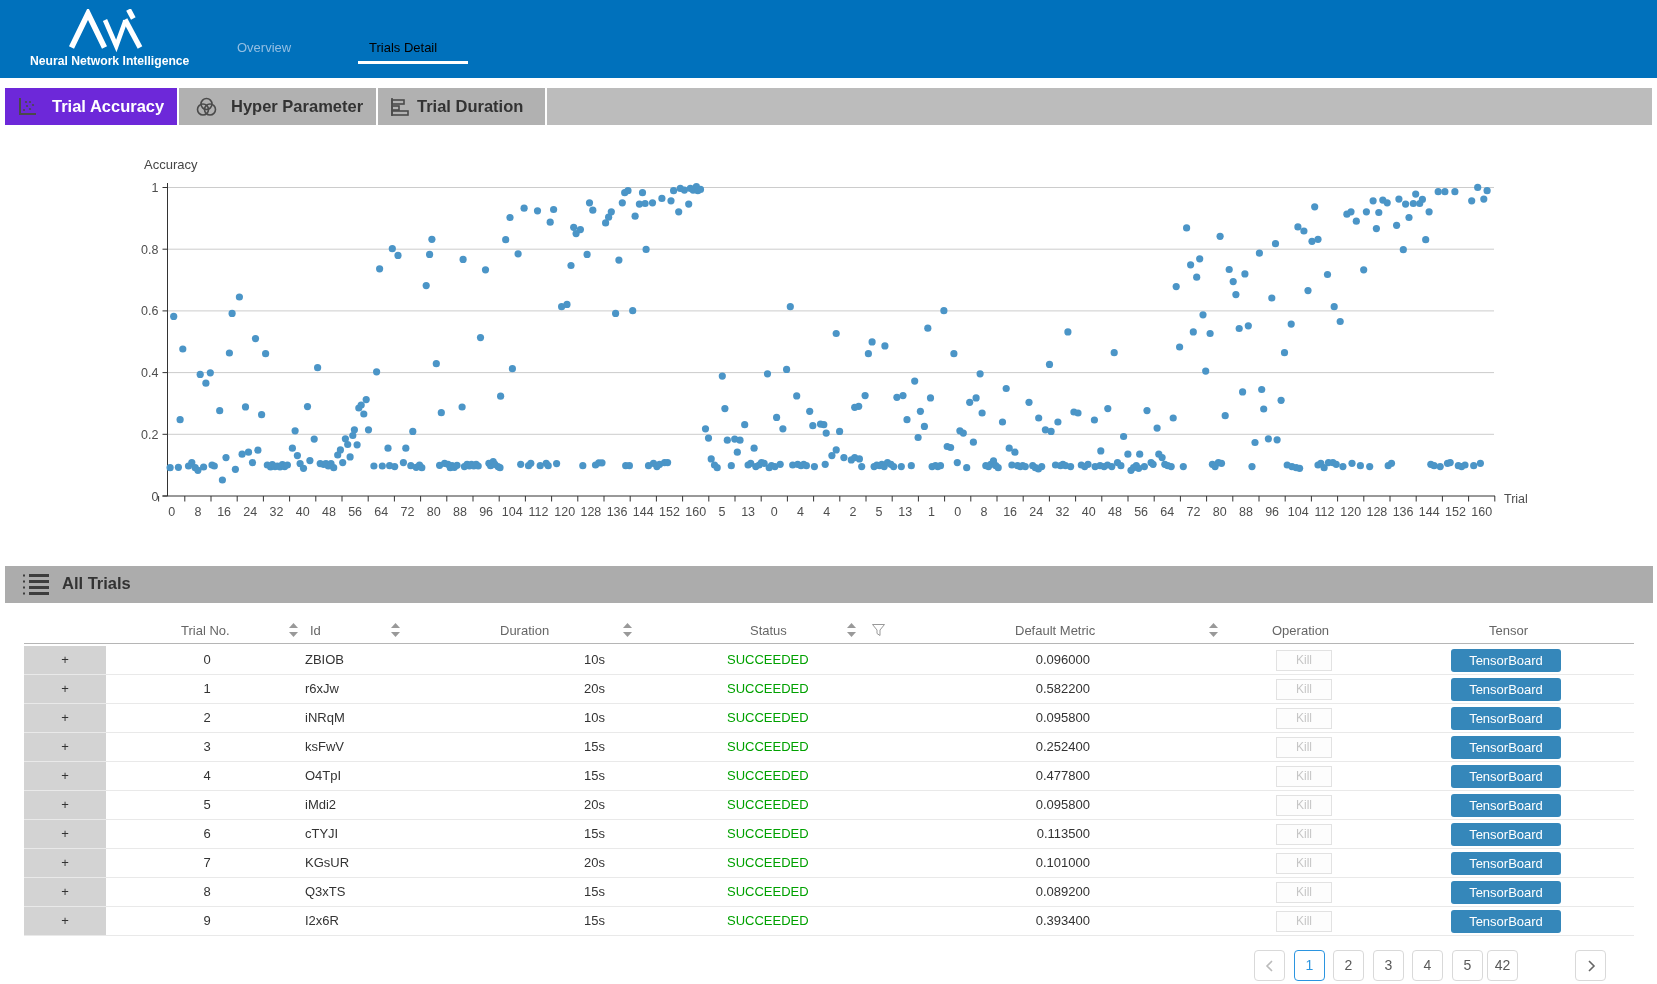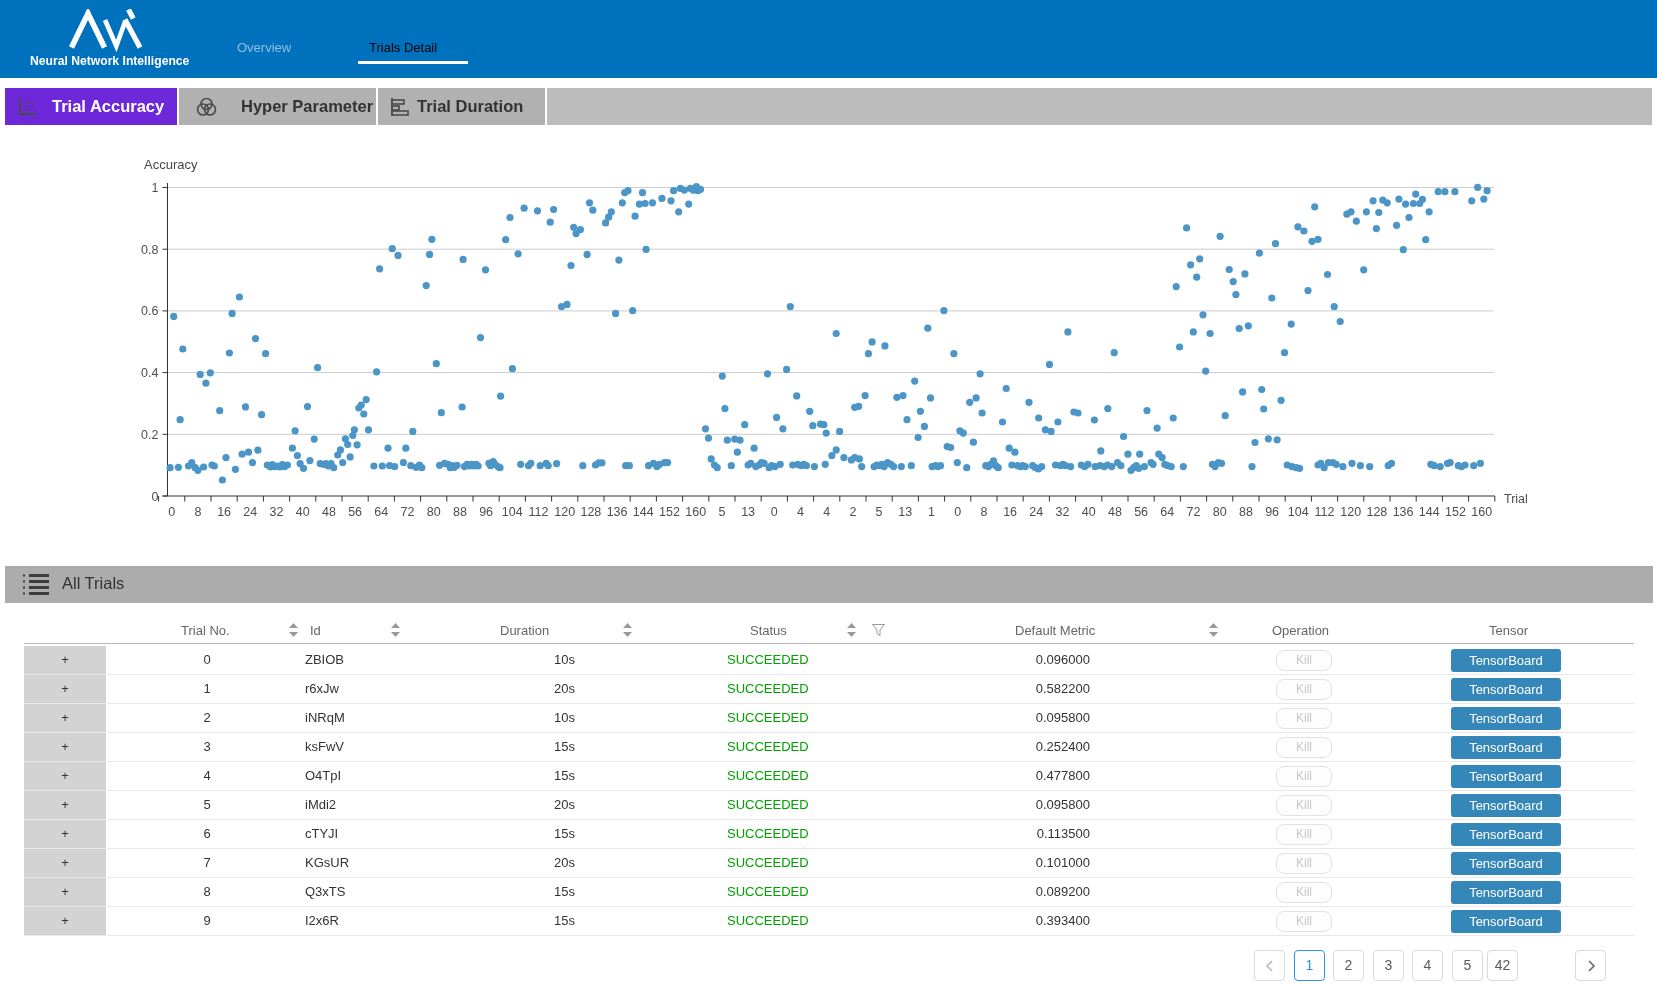--- a/index.html
+++ b/index.html
@@ -7,24 +7,24 @@
 .tbar{position:absolute;left:5px;top:88px;width:1647px;height:37px;background:#bcbcbc}
 .tab{position:absolute;top:0;height:37px;background:#b1b1b1;display:flex;align-items:center}
 .tab .lbl{font-size:16.5px;font-weight:bold;color:#333}
 .tab.sel{background:#6d28d9}
 .tab.sel .lbl{color:#fff}
 .row{position:absolute;left:24px;width:1610px;height:29px;border-bottom:1px solid #e9e9e9;font-size:13px;color:#333}
 .plus{position:absolute;left:0;top:0;width:82px;height:28px;background:#d3d3d3;text-align:center;line-height:28px;font-size:13px}
 .c{position:absolute;top:0;height:29px;line-height:28px}
 .no{left:152px;width:62px;text-align:center}
 .id{left:281px}
-.dur{left:500px;width:81px;text-align:center}
+.dur{left:500px;width:81px;text-align:right}
 .st{left:703px;color:#00a100}
 .met{left:940px;width:126px;text-align:right}
-.kill{position:absolute;left:1252px;top:4px;width:56px;height:21px;border:1px solid #e2e2e2;border-radius:8px;background:#fdfdfd;color:#c6c6c6;font-size:12px;text-align:center;line-height:19px}
+.kill{position:absolute;left:1252px;top:4px;width:56px;height:21px;border:1px solid #e2e2e2;border-radius:0;background:#fdfdfd;color:#c6c6c6;font-size:12px;text-align:center;line-height:19px}
 .tb{position:absolute;left:1427px;top:3px;width:110px;height:23px;border-radius:3px;background:#3587ba;color:#fff;font-size:13px;text-align:center;line-height:23px}
 .h{position:absolute;top:0;font-size:13px;color:#666;line-height:31px}
 .ic{position:absolute}
 .pg{position:absolute;top:0;width:31px;height:31px;border:1px solid #d9d9d9;border-radius:4px;background:#fff;color:#595959;font-size:14px;text-align:center;line-height:29px}
 .pg.act{border-color:#2b95e0;color:#2b95e0}
 .pg svg{vertical-align:middle}
 .dots{position:absolute;top:0;width:31px;height:31px;color:#b8b8b8;font-size:11px;letter-spacing:2px;text-align:center;line-height:31px}
 </style></head>
 <body>
 <div class="hdr">
@@ -57,21 +57,21 @@
 <span class="lbl" style="margin-left:15px">Trial Accuracy</span>
 </div>
 <div class="tab" style="left:174px;width:197px">
 <svg style="margin-left:17px" width="21" height="20" viewBox="0 0 21 20">
         <g stroke="#4a4a4a" stroke-width="1.6" fill="none">
           <circle cx="10.5" cy="7" r="5.5"></circle>
           <circle cx="7" cy="12.5" r="5.5"></circle>
           <circle cx="14" cy="12.5" r="5.5"></circle>
         </g>
       </svg>
-<span class="lbl" style="margin-left:24px">Hyper Parameter</span>
+<span class="lbl" style="margin-left:14px">Hyper Parameter</span>
 </div>
 <div style="position:absolute;left:172px;top:0;width:2px;height:37px;background:#fff"></div>
 <div style="position:absolute;left:371px;top:0;width:2px;height:37px;background:#fff"></div>
 <div style="position:absolute;left:540px;top:0;width:2px;height:37px;background:#fff"></div>
 <div class="tab" style="left:373px;width:167px">
 <svg style="margin-left:12px" width="20" height="20" viewBox="0 0 20 20">
         <g fill="none" stroke="#4a4a4a" stroke-width="1.6">
           <path d="M2 1 V19"></path>
           <rect x="2" y="3" width="12" height="4"></rect>
           <rect x="2" y="9" width="7" height="4"></rect>
@@ -655,21 +655,21 @@
         <rect x="6" y="0" width="20" height="3"></rect>
         <rect x="6" y="6" width="20" height="3"></rect>
         <rect x="6" y="12" width="20" height="3"></rect>
         <rect x="6" y="18" width="20" height="3"></rect>
         <rect x="0" y="0.5" width="2" height="2"></rect>
         <rect x="0" y="6.5" width="2" height="2"></rect>
         <rect x="0" y="12.5" width="2" height="2"></rect>
         <rect x="0" y="18.5" width="2" height="2"></rect>
       </g>
     </svg>
-<span style="position:absolute;left:57px;top:8px;font-size:16.5px;font-weight:normal;color:#333">All Trials</span>
+<span style="position:absolute;left:57px;top:8px;font-size:16.5px;font-weight:bold;color:#333">All Trials</span>
 </div>
 <div style="position:absolute;left:24px;top:615px;width:1610px;height:29px;border-bottom:1px solid #b5b5b5">
 <span class="h" style="left:157px">Trial No.</span>
     <svg class="ic" style="left:264px;top:8px" width="11" height="14" viewBox="0 0 11 14">
       <path d="M5.5 0 L10 5 H1 Z" fill="#999"></path>
       <path d="M5.5 14 L10 9 H1 Z" fill="#999"></path>
     </svg>
 <span class="h" style="left:286px">Id</span>
     <svg class="ic" style="left:366px;top:8px" width="11" height="14" viewBox="0 0 11 14">
       <path d="M5.5 0 L10 5 H1 Z" fill="#999"></path>

